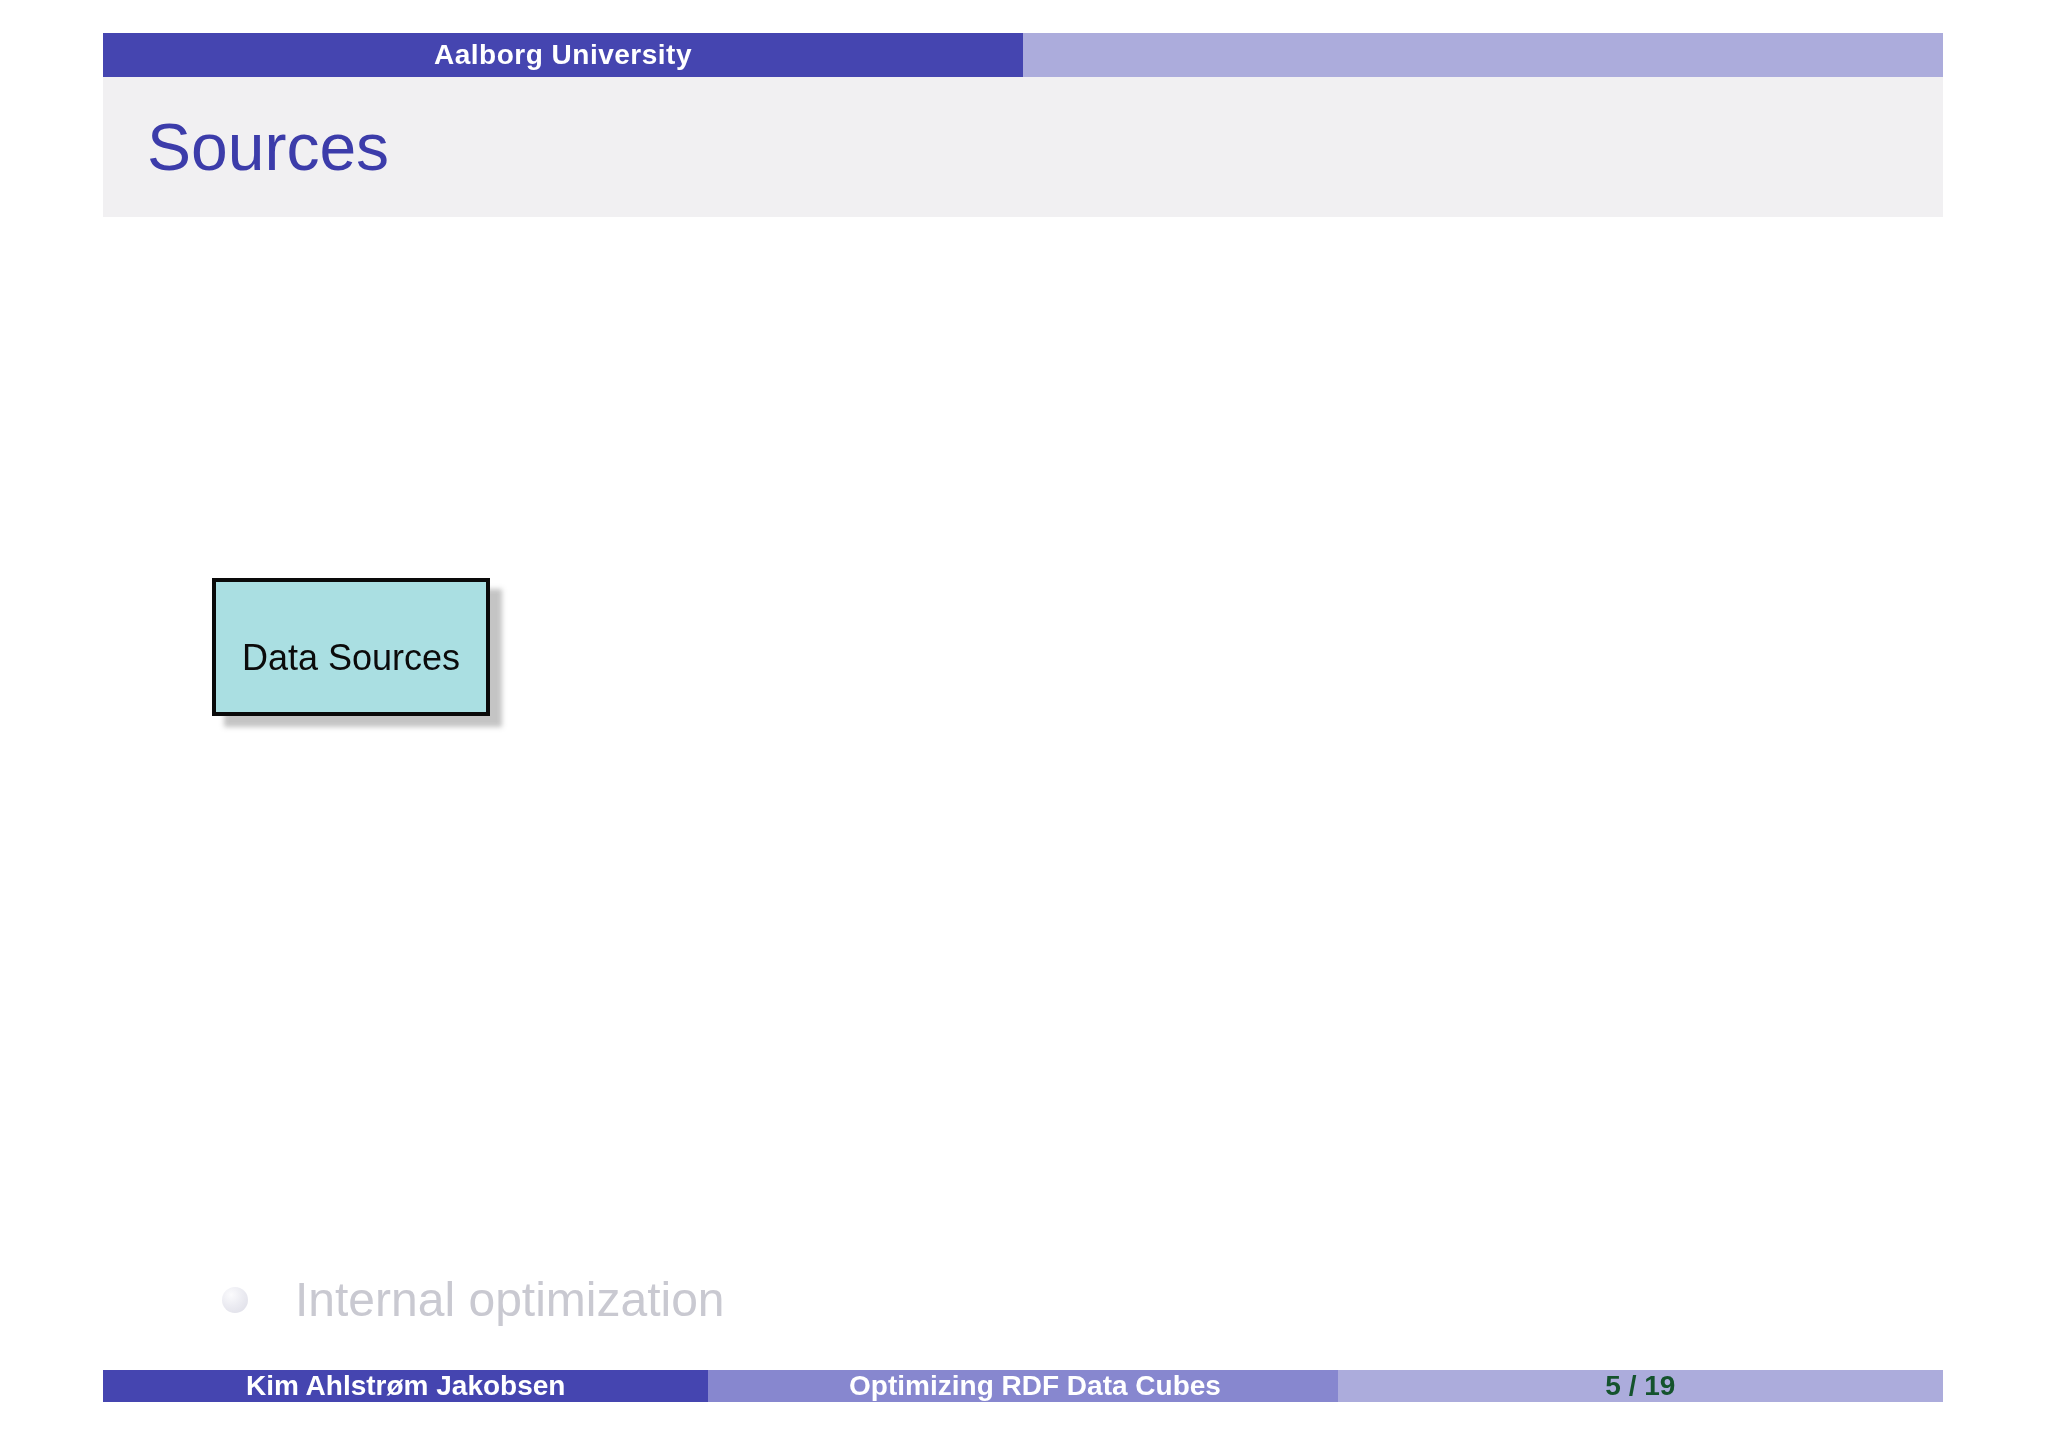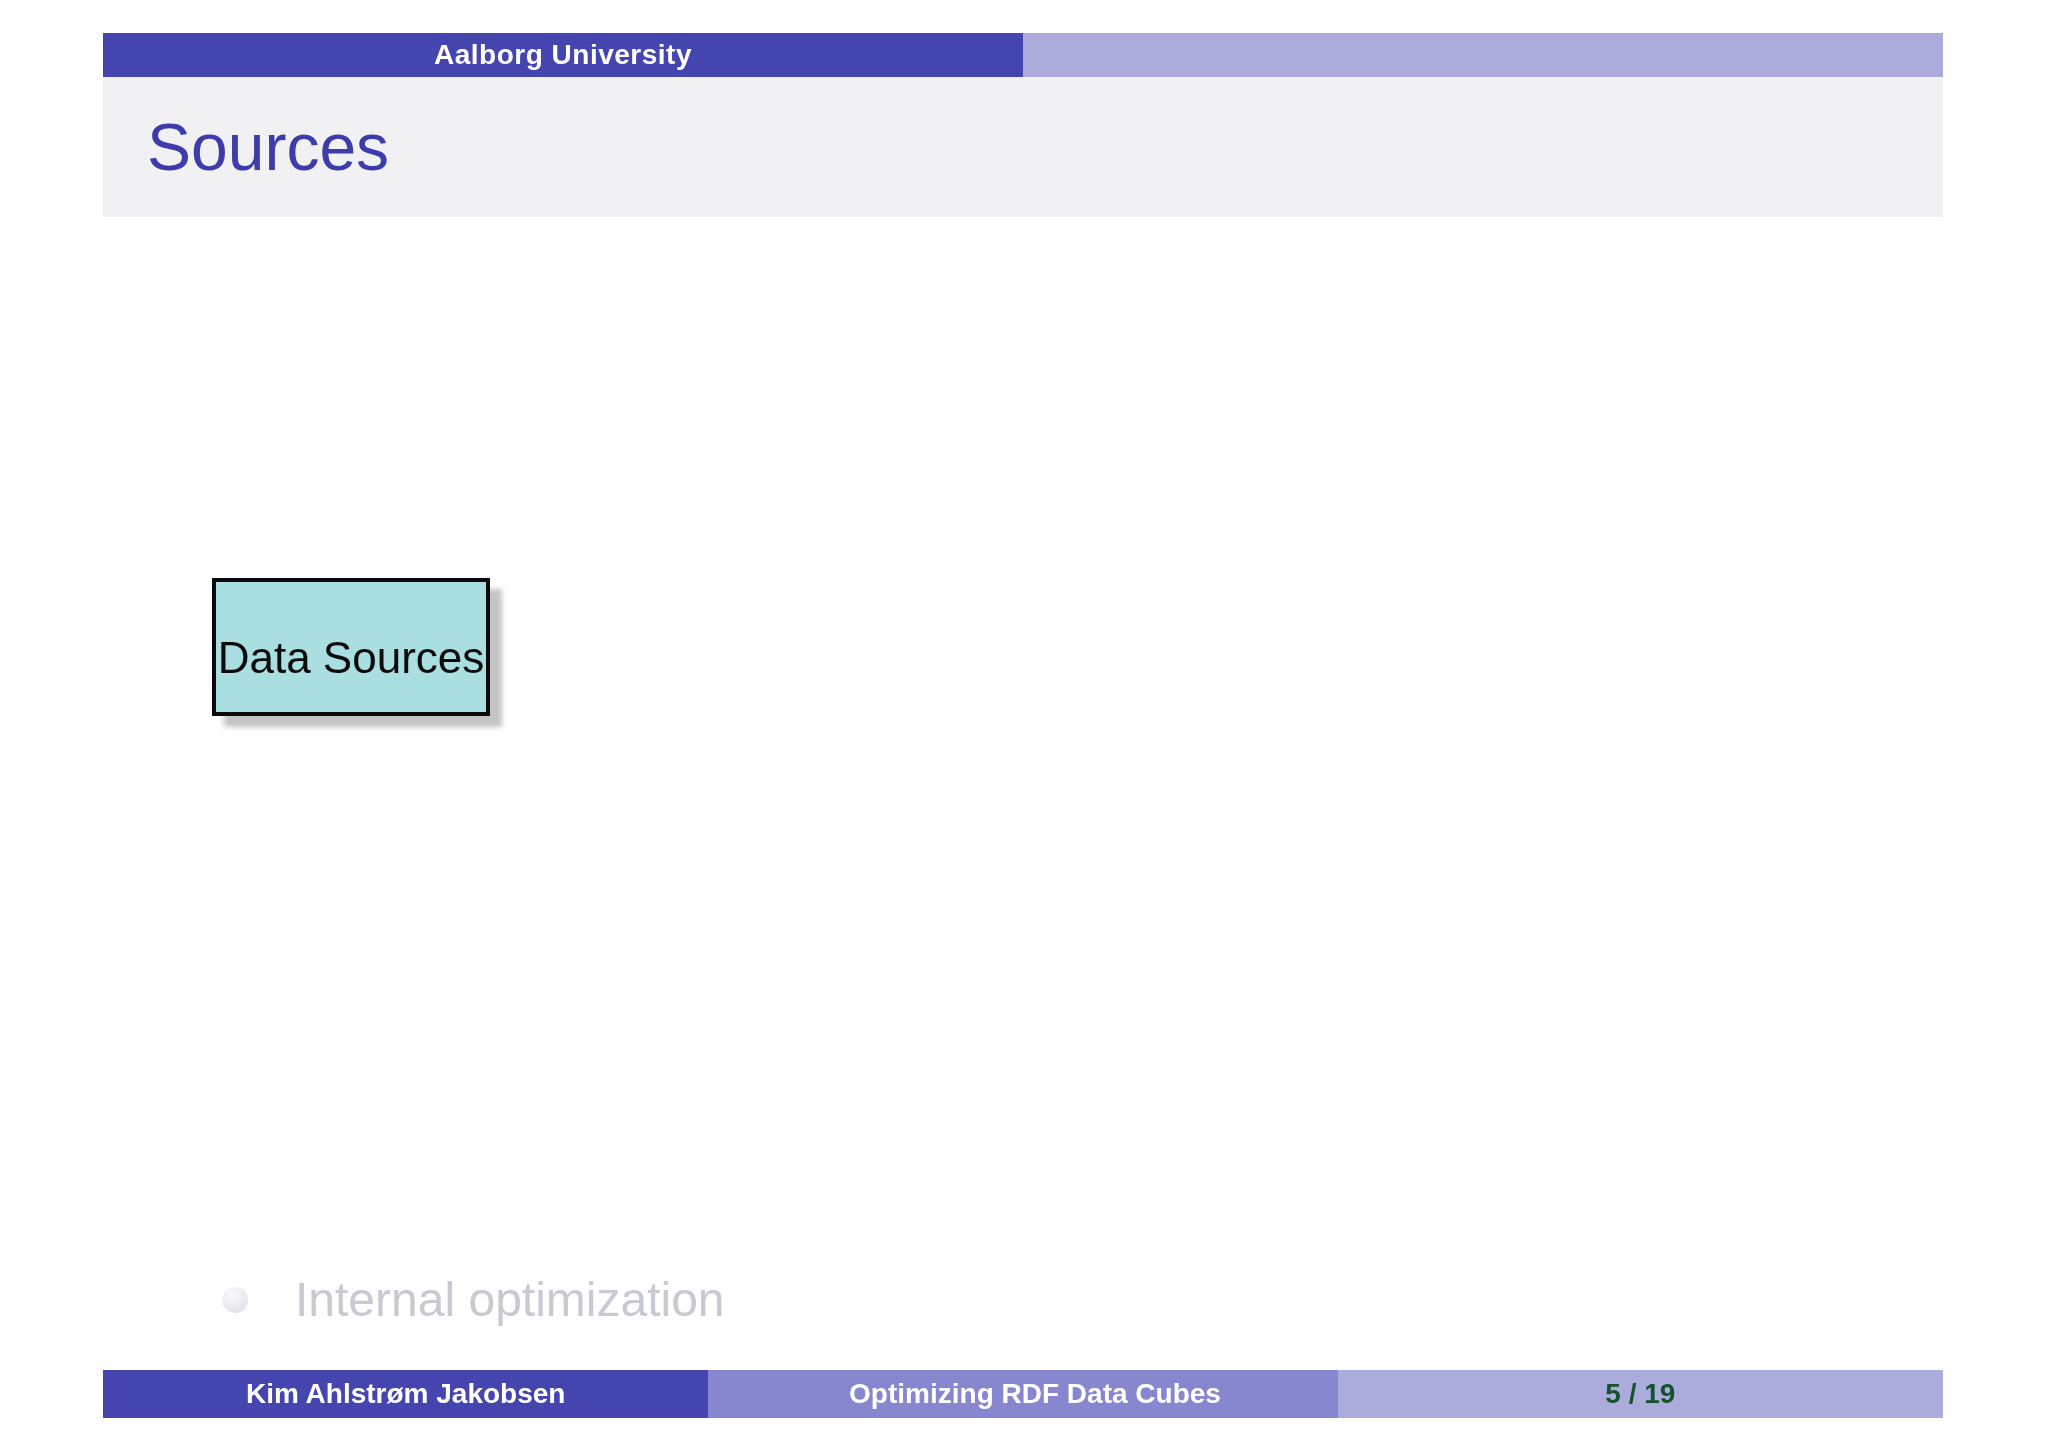--- a/index.html
+++ b/index.html
@@ -51,21 +51,21 @@
   .node-rect {
     position: absolute;
     left: 212px; top: 578px;
     width: 278px; height: 138px;
     box-sizing: border-box;
     background: var(--c-node-fill);
     border: 4px solid var(--c-node-border);
     box-shadow: 12px 11px 5px rgba(125,125,125,0.45);
     display: flex; align-items: center; justify-content: center;
   }
-  .node-rect span { font-size: 44px; color: #0b0b0b; margin-top: 21px; }
+  .node-rect span { font-size: 36px; color: #0b0b0b; margin-top: 21px; }
 
   .cylinder-wrap {
     position: absolute;
     left: 1283px; top: 503px;
     width: 230px; height: 300px;
   }
   .cyl-shape { fill: var(--c-node-fill); stroke: var(--c-node-border); stroke-width: 5px; }
   .cyl-shadow { fill: #c6c6c6; stroke: #c6c6c6; stroke-width: 5px; }
   .cyl-label { font-family: "Liberation Sans", sans-serif; font-size: 37px; fill: #0b0b0b; }
 
@@ -82,21 +82,21 @@
     flex: 0 0 auto;
   }
   .bullet-row span {
     font-size: 48px; color: var(--c-dimmed); font-weight: 400;
   }
 
   
   .footbar {
     position: absolute;
     left: 103px; top: 1370px;
-    width: 1840px; height: 48px;
+    width: 1840px; height: 32px;
     display: flex;
     align-items: center;
   }
   .footbar .seg {
     width: 33.3333%; height: 100%;
     display: flex; align-items: center; justify-content: center;
     font-size: 28px; font-weight: bold;
   }
   .seg-author { background: var(--c-structure-dark); color: #ffffff; }
   .seg-title  { background: var(--c-structure-mid);  color: #ffffff; padding-left: 24px; }

